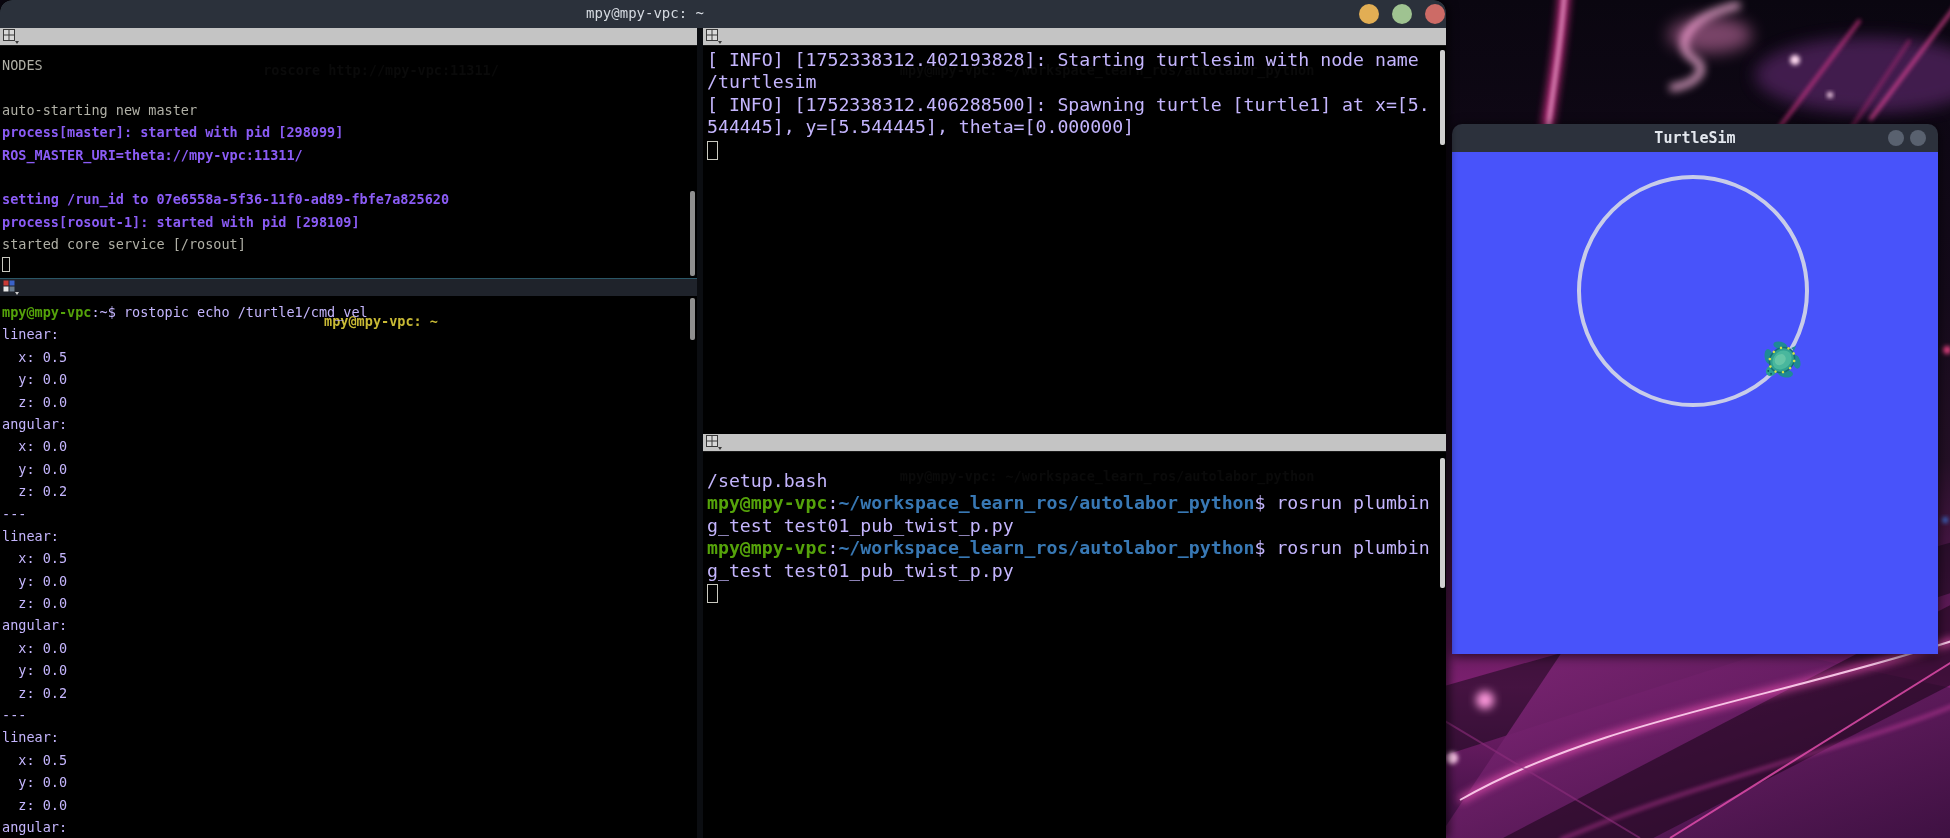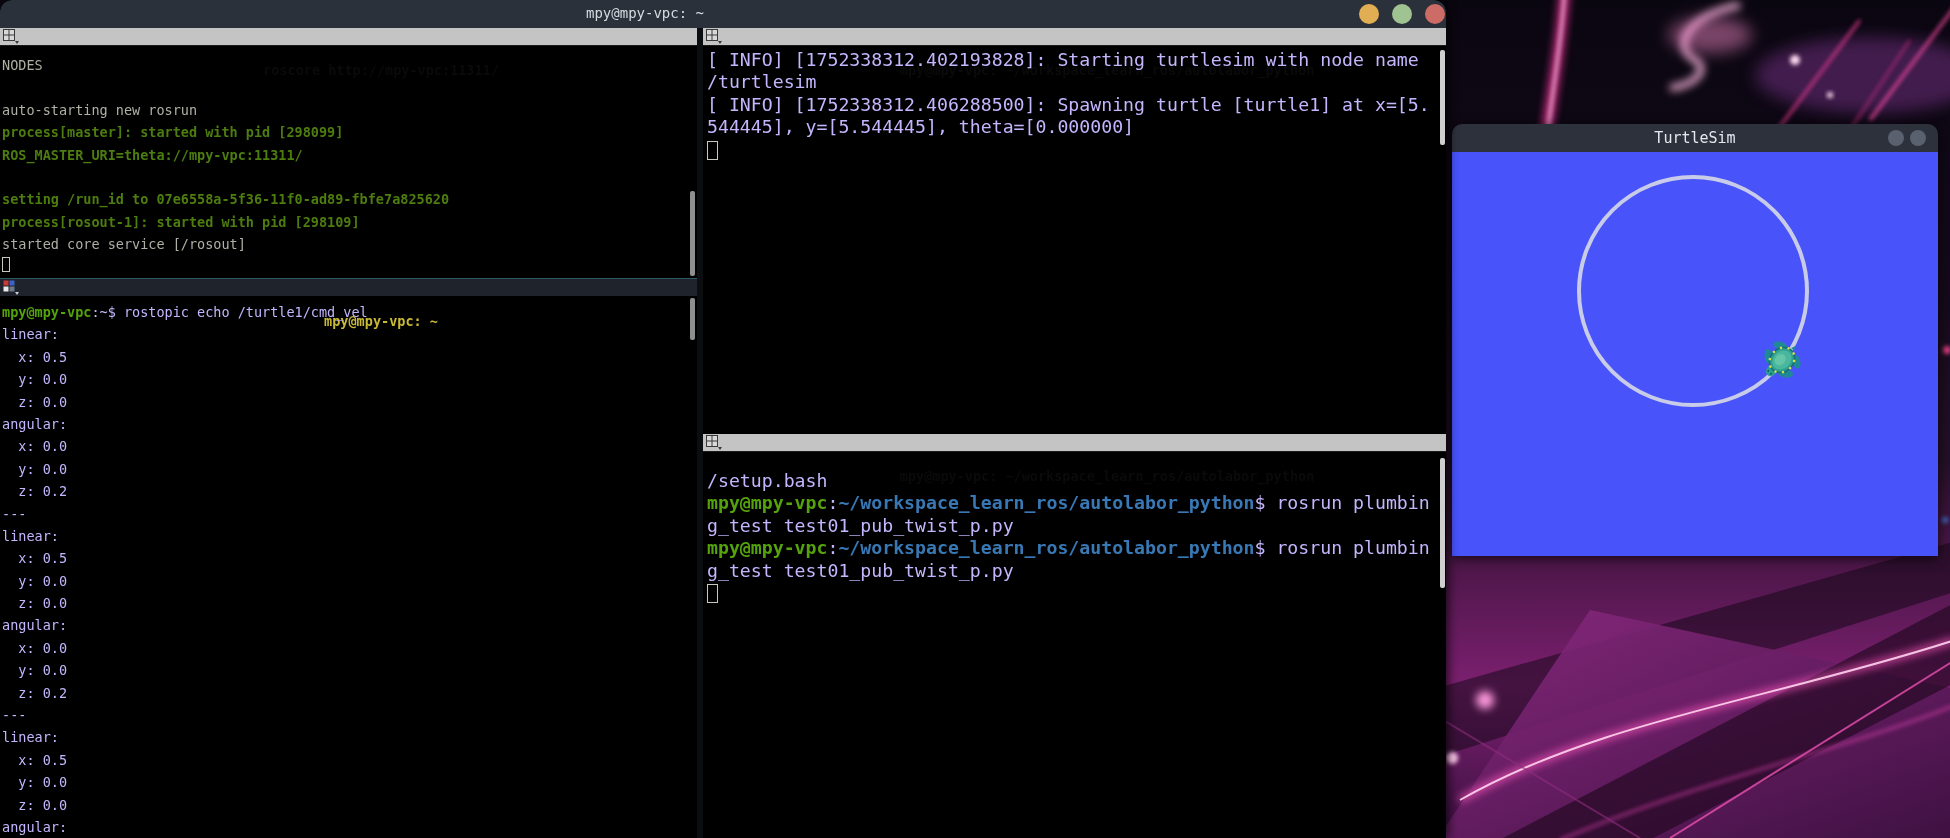--- a/index.html
+++ b/index.html
@@ -34,37 +34,37 @@
   .pane-title.focused { background:#1f232b; color:#c9ba35; border-top:1px solid #2a5666; }
   .grid-icon { position:absolute; left:3px; top:1px; width:17px; height:15px; }
 
   .pane-body { position:absolute; left:0; right:0; top:18px; bottom:0; overflow:hidden; }
   .term-line { white-space:pre; height:22.4px; line-height:22.4px;
                font-family:"DejaVu Sans Mono", monospace; }
   .term-left  .term-line { font-size:13.5px; }
   .term-right .term-line { font-size:18.2px; }
   .seg-fg   { color:#c4b5fd; }
   .seg-dim  { color:#b0b0a6; }
-  .seg-bold { color:#4d7c0f; font-weight:bold; }
+  .seg-bold { color:#8b5cf6; font-weight:bold; }
   .seg-green{ color:#55a30a; font-weight:bold; }
   .seg-blue { color:#3878b4; font-weight:bold; }
   .cursor { display:inline-block; background:transparent; vertical-align:-2px; }
   .term-left  .cursor { width:8px;  height:15px; border:1px solid #c9c9c0; }
   .term-right .cursor { width:11px; height:19px; border:1.5px solid #c9c9c0; vertical-align:-3px; }
 
   .vthumb { position:absolute; width:5px; border-radius:2px; }
   .thumb-tl { left:690px; top:191px; height:85px;  background:#8f8f8f; }
   .thumb-ml { left:690px; top:298px; height:42px;  background:#8f8f8f; }
   .thumb-tr { left:1440px; top:50px;  height:95px;  background:#cfcfcf; }
   .thumb-br { left:1440px; top:458px; height:130px; background:#cfcfcf; }
 
   
-  .turtlesim { position:absolute; left:1452px; top:124px; width:486px; height:432px;
+  .turtlesim { position:absolute; left:1452px; top:124px; width:486px; height:530px;
                border-radius:10px 10px 0 0; overflow:hidden; z-index:1;
-               box-shadow:0 2px 12px rgba(0,0,0,.7); }
+               box-shadow:0 2px 12px rgba(0,0,0,.7);font-weight:bold; }
   .ts-titlebar { position:relative; height:28px; background:#2c313c; }
   .ts-title { position:absolute; left:50%; top:5px; transform:translateX(-50%);
               color:#e3e7ee; font-size:15px; white-space:pre; }
   .ts-dot { position:absolute; top:6px; width:16px; height:16px; border-radius:50%; background:#59616f; }
   .ts-dot1 { right:34px; } .ts-dot2 { right:12px; }
   .ts-canvas { position:absolute; left:0; top:28px; right:0; bottom:0; }
 </style>
 </head>
 <body>
 
@@ -173,21 +173,21 @@
           <rect x="0.5" y="0.5" width="11" height="11" fill="#d8d8d8" stroke="#3a3a3a"></rect>
           <line x1="6" y1="0.5" x2="6" y2="11.5" stroke="#3a3a3a"></line>
           <line x1="0.5" y1="6" x2="11.5" y2="6" stroke="#3a3a3a"></line>
           <path d="M 12,12 h 4 l -2,3 Z" fill="#3a3a3a"></path>
         </svg>
         <span>roscore http://mpy-vpc:11311/</span>
       </div>
       <div class="pane-body term-left" style="padding:8px 0 0 2px">
           <div class="term-line"><span class="seg-dim">NODES</span></div>
           <div class="term-line"></div>
-          <div class="term-line"><span class="seg-dim">auto-starting new rosrun</span></div>
+          <div class="term-line"><span class="seg-dim">auto-starting new master</span></div>
           <div class="term-line"><span class="seg-bold">process[master]: started with pid [298099]</span></div>
           <div class="term-line"><span class="seg-bold">ROS_MASTER_URI=theta://mpy-vpc:11311/</span></div>
           <div class="term-line"></div>
           <div class="term-line"><span class="seg-bold">setting /run_id to 07e6558a-5f36-11f0-ad89-fbfe7a825620</span></div>
           <div class="term-line"><span class="seg-bold">process[rosout-1]: started with pid [298109]</span></div>
           <div class="term-line"><span class="seg-dim">started core service [/rosout]</span></div>
           <div class="term-line"><span class="cursor"> </span></div>
         </div>
     </div>
 

